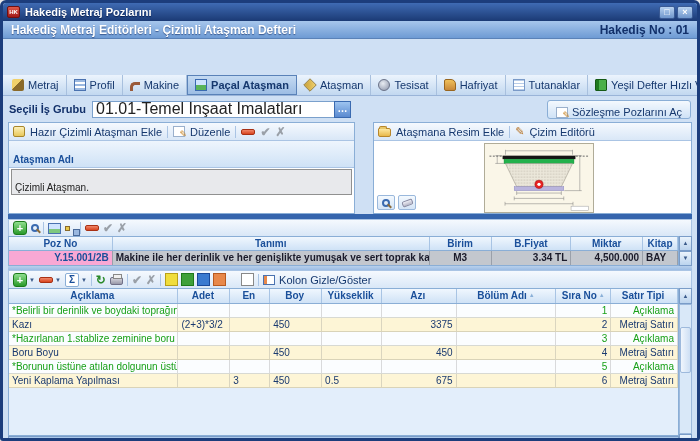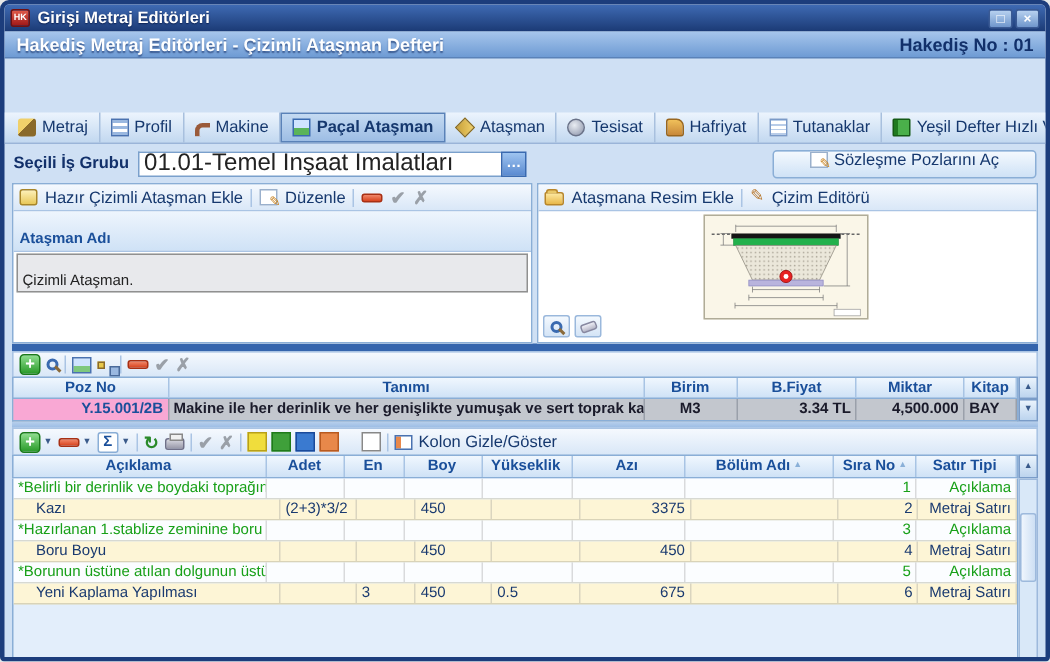--- a/index.html
+++ b/index.html
@@ -51,27 +51,27 @@
 
   
   .workrow { height:26px; display:flex; align-items:center; padding:0 6px; flex:0 0 auto; }
   .workrow .lbl { font-weight:bold; color:#12306a; margin-right:6px; }
   .combo { display:flex; align-items:stretch; height:17px; }
   .combo input { width:242px; border:1px solid #7aa0cc; border-right:none; font-family:"Liberation Sans",sans-serif;
                  font-size:16px; padding:0 3px; color:#222; }
   .combo .drop { width:17px; background:linear-gradient(#9ec4f0,#5a8ad0); border:1px solid #3a6ab0;
                  color:#fff; font-weight:bold; text-align:center; line-height:13px; font-size:10px; }
   .spacer { flex:1; }
-  .btn { display:inline-flex; align-items:flex-start; gap:4px; height:19px; padding:0 24px;
+  .btn { display:inline-flex; align-items:flex-end; gap:4px; height:19px; padding:0 8px;
          background:linear-gradient(#f4f9fe,#cfe2f6); border:1px solid #8aaed6; border-radius:3px;
          color:#16386e; font-size:11px; }
   .btn b { font-weight:normal; }
 
   
-  .panels { height:112px; display:flex; gap:3px; margin:0 5px; flex:0 0 auto;
+  .panels { height:97px; display:flex; gap:18px; margin:0 5px; flex:0 0 auto;
             border-bottom:5px solid #3565ad; }
   .panel { background:#fff; border:1px solid #8aaed6; display:flex; flex-direction:column; overflow:hidden; }
   .panel.left { width:347px; }
   .panel.right { flex:1; position:relative; }
   .ptoolbar { height:18px; background:linear-gradient(#f5f9fe,#d9e7f7); border-bottom:1px solid #aac4e4;
               display:flex; align-items:center; padding:0 4px; gap:5px; color:#16386e; flex:0 0 auto; }
   .tsep { width:1px; height:12px; background:#aac4e4; }
   .listhead { height:14px; background:linear-gradient(#eef5fd,#cfe2f6); border-bottom:1px solid #aac4e4;
               color:#1a4f9a; font-weight:bold; font-size:10px; padding:13px 4px; flex:0 0 auto; }
   .listrow { height:13px; margin:1px 2px; background:#e8e9ec; border:1px solid #909090;
@@ -140,21 +140,21 @@
   .vscroll-sm { position:absolute; right:0; top:0; width:13px; height:30px; display:flex; flex-direction:column; }
   .sbtn { flex:1; background:linear-gradient(#eaf3fc,#bcd4ee); border:1px solid #7a9cc8; color:#3a5a8a;
           font-size:6px; text-align:center; line-height:13px; }
   .sepband { height:4px; margin:0 5px; background:linear-gradient(#b8d0ec,#9cbce4); flex:0 0 auto; }
 
   
   .gridwrap { height:162px; }
   .g-body { width:671px; height:132px; background:#e3eefb; border:1px solid #8aaed6; border-top:none; overflow:hidden; }
   .grow { display:flex; height:14px; border-bottom:1px solid rgba(150,150,130,.35); }
   .row-aciklama { background:#fbfdff; color:#18a018; }
-  .row-metraj { background:#fdf5d6; color:#1a3a70;padding-left:12px; }
+  .row-metraj { background:#fdf5d6; color:#1a3a70; }
   .cell { font-size:10px; line-height:13px; padding:0 3px; border-right:1px solid rgba(140,140,140,.3);
           overflow:hidden; white-space:nowrap; }
   .c-aciklama{width:170px}.c-adet{width:52px}.c-en{width:40px}.c-boy{width:52px}.c-yuk{width:60px}
   .c-azi{width:75px}.c-bolum{width:100px}.c-sira{width:55px}.c-satir{width:67px}
   .g-hscroll { width:671px; height:14px; background:linear-gradient(#aac8ea,#8fb4e0); border:1px solid #7a9cc8;
                position:relative; }
   .hthumb { position:absolute; left:362px; top:1px; width:80px; height:10px;
             background:linear-gradient(#f0f6fd,#cddff4); border:1px solid #9db9dc; border-radius:2px; }
   .g-vscroll { position:absolute; right:0; top:0; width:13px; height:162px; display:flex; flex-direction:column; }
   .g-vscroll .track { flex:1; background:#d9e8f8; border:1px solid #9db9dc; position:relative; }
@@ -173,21 +173,21 @@
   .icon-app4 { width:11px; height:11px; background:conic-gradient(#d04040 0 25%, #40a040 0 50%, #4060d0 0 75%, #e0c040 0);
                border:1px solid #555; border-radius:2px; }
 </style>
 </head>
 <body>
 
 <div class="window">
 
   <div class="titlebar">
     <span class="appicon">HK</span>
-    <span class="ttl">Girişi Metraj Editörleri</span>
+    <span class="ttl">Hakediş Metraj Pozlarını</span>
     <span class="winbtn">□</span>
     <span class="winbtn">×</span>
   </div>
 
   <div class="subheader">
     <span class="ttl">Hakediş Metraj Editörleri - Çizimli Ataşman Defteri</span>
     <span class="no">Hakediş No : 01</span>
   </div>
 
   <div class="tabbar">

